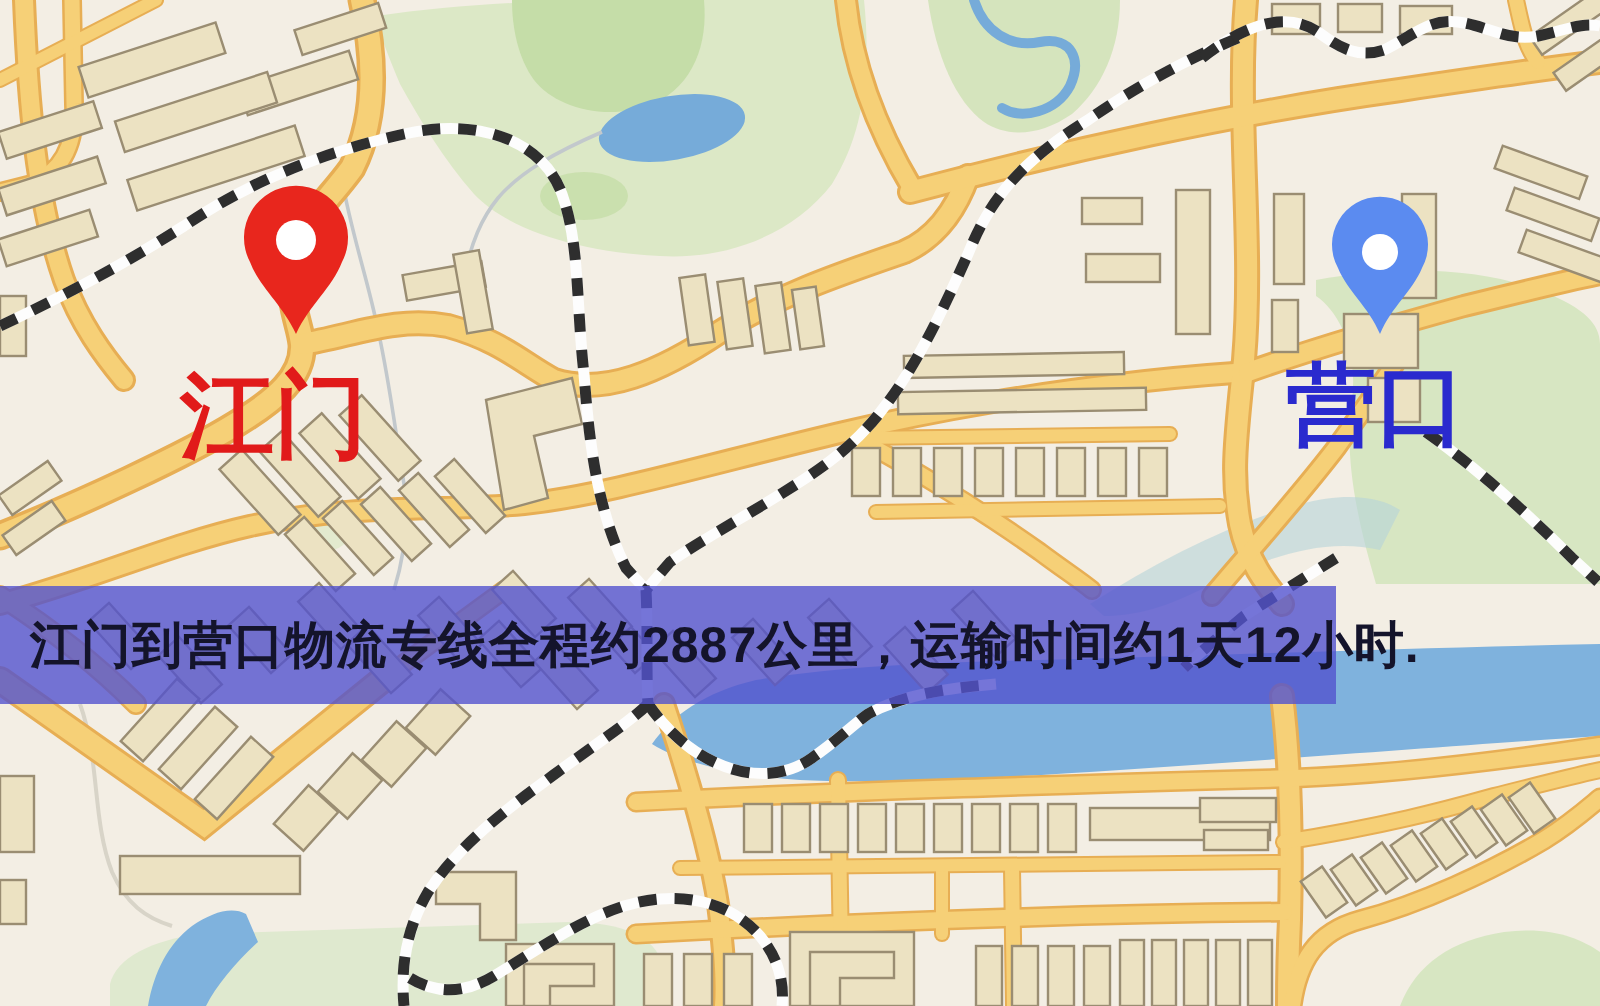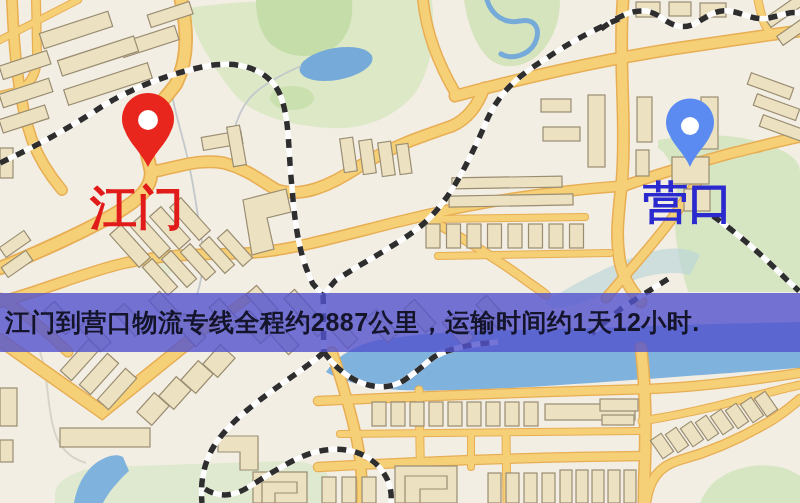--- a/index.html
+++ b/index.html
@@ -1,21 +1,21 @@
 <!DOCTYPE html>
 <html><head>
 <meta charset="utf-8">
 <style>
   html,body{margin:0;padding:0;background:#222;}
   .stage{position:relative;width:800px;height:503px;overflow:hidden;
          font-family:"Liberation Sans",sans-serif;background:#f97316;}
   .stage svg{position:absolute;left:0;top:0;}
-  .banner{position:absolute;left:0;top:293px;width:800px;height:59px;
+  .banner{position:absolute;left:0;top:293px;width:668px;height:59px;
           background:rgba(82,82,206,0.80);display:flex;align-items:center;
-          box-sizing:border-box;padding-left:5px;z-index:5;}
+          box-sizing:border-box;padding-left:15px;z-index:5;}
   .banner-text{font-size:25px;font-weight:bold;color:#14142b;white-space:nowrap;
                letter-spacing:0.5px;font-family:"Liberation Sans",sans-serif;}
   .place-label{font-family:"DejaVu Sans",sans-serif;font-weight:bold;}
 </style>
 </head>
 <body>
 
 <div class="stage">
 <svg width="800" height="503" viewBox="0 0 800 503" xmlns="http://www.w3.org/2000/svg">
 

